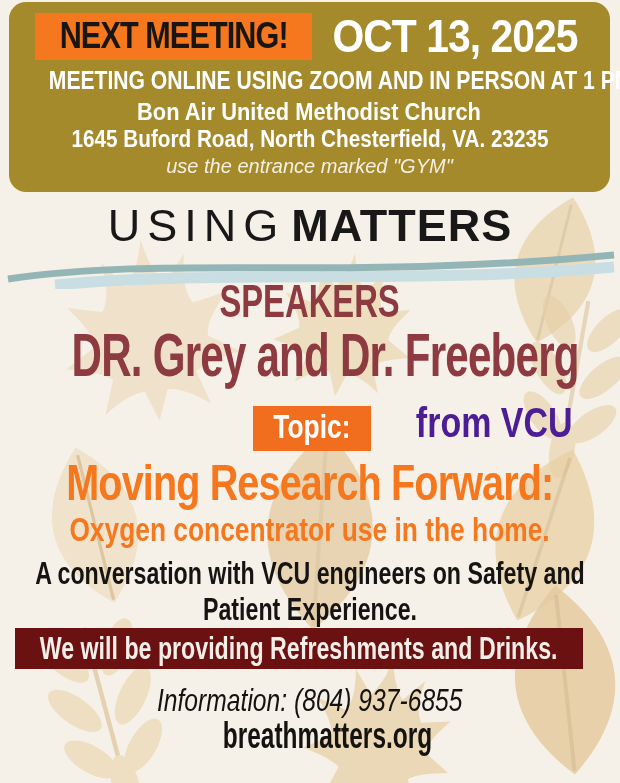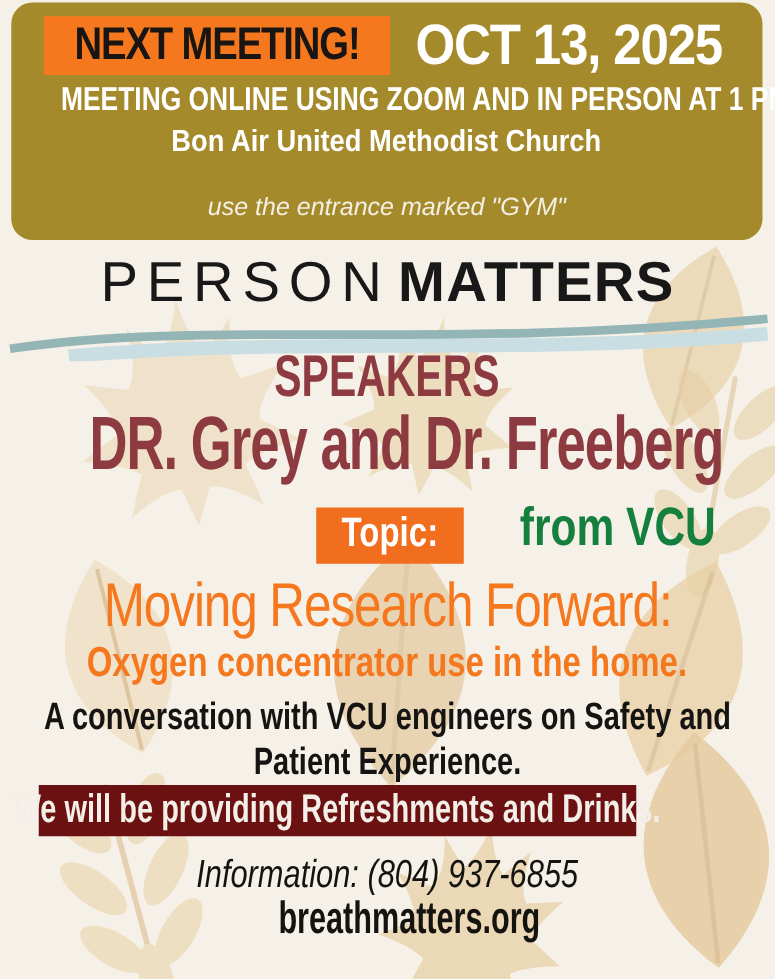--- a/index.html
+++ b/index.html
@@ -78,41 +78,41 @@
 
   
   .topic-row { position: absolute; top: 400px; left: 0; width: 100%; height: 58px; }
   .topic-box {
     position: absolute; left: 253px; top: 6px;
     background: #f06e1d; padding: 4px 15px 7px 15px; text-align: center;
   }
   .topic-box span { font-size: 30px; font-weight: bold; color: #ffffff; }
   .affiliation {
     position: absolute; left: 402px; top: 0px;
-    font-size: 40px; font-weight: bold; color: #15803d;
+    font-size: 40px; font-weight: bold; color: #4c1d95;
   }
 
   .topic-title {
-    top: 458px; font-size: 45px; font-weight: normal; color: #f5781e;
+    top: 458px; font-size: 45px; font-weight: bold; color: #f5781e;
     letter-spacing: -1px;
   }
   .topic-subtitle {
     top: 512px; font-size: 31px; font-weight: bold; color: #f5781e;
   }
   .topic-description {
     position: absolute; top: 556px; left: -50px; width: 720px;
     text-align: center;
     font-size: 29px; font-weight: bold; color: #161413;
     line-height: 34px;
     transform: scale(.80, 1.05); transform-origin: center top;
   }
 
   
   .maroon-bar {
-    position: absolute; top: 628px; left: 31px; width: 478px; height: 41px;
+    position: absolute; top: 628px; left: 15px; width: 568px; height: 41px;
     background: #6b1111;
     display: flex; align-items: center; justify-content: center;
   }
   .maroon-bar span { font-size: 29px; font-weight: bold; color: #f3efe8; }
   .info-line { top: 684px; font-size: 29px; color: #151310; font-style: italic; }
   .website-line { top: 716px; font-size: 34px; font-weight: bold; color: #151310; padding-left: 35px; }
 </style>
 </head>
 <body>
 
@@ -154,27 +154,30 @@
         <span class="sq sq90">NEXT MEETING!</span>
       </div>
       <span class="date-text sq sq95">OCT 13, 2025</span>
     </div>
     <div class="center banner-line2">
       <span class="sq sq88">MEETING ONLINE USING ZOOM AND IN PERSON AT 1 PM</span>
     </div>
     <div class="center banner-line3">
       <span class="sq sq95">Bon Air United Methodist Church</span>
     </div>
+    <div class="center banner-line4">
+      <span class="sq sq90">1645 Buford Road, North Chesterfield, VA. 23235</span>
+    </div>
     <div class="center banner-line5">
       <span class="sq">use the entrance marked "GYM"</span>
     </div>
   </div>
 
   <div class="logo-row">
-    <span class="logo-breath">PERSON</span><span class="logo-matters">MATTERS</span>
+    <span class="logo-breath">USING</span><span class="logo-matters">MATTERS</span>
   </div>
   <svg class="wave" width="620" height="46" viewBox="0 0 620 46" xmlns="http://www.w3.org/2000/svg">
     <path d="M55 42 C230 26 410 42 614 24" stroke="#c8dee3" stroke-width="11" fill="none"></path>
     <path d="M8 36 C170 12 340 38 614 12" stroke="#94b5b6" stroke-width="7" fill="none"></path>
   </svg>
 
   <div class="center speaker-names">
     <span class="sq sq78">DR. Grey and Dr. Freeberg</span>
   </div>
   <div class="center speakers-heading">

